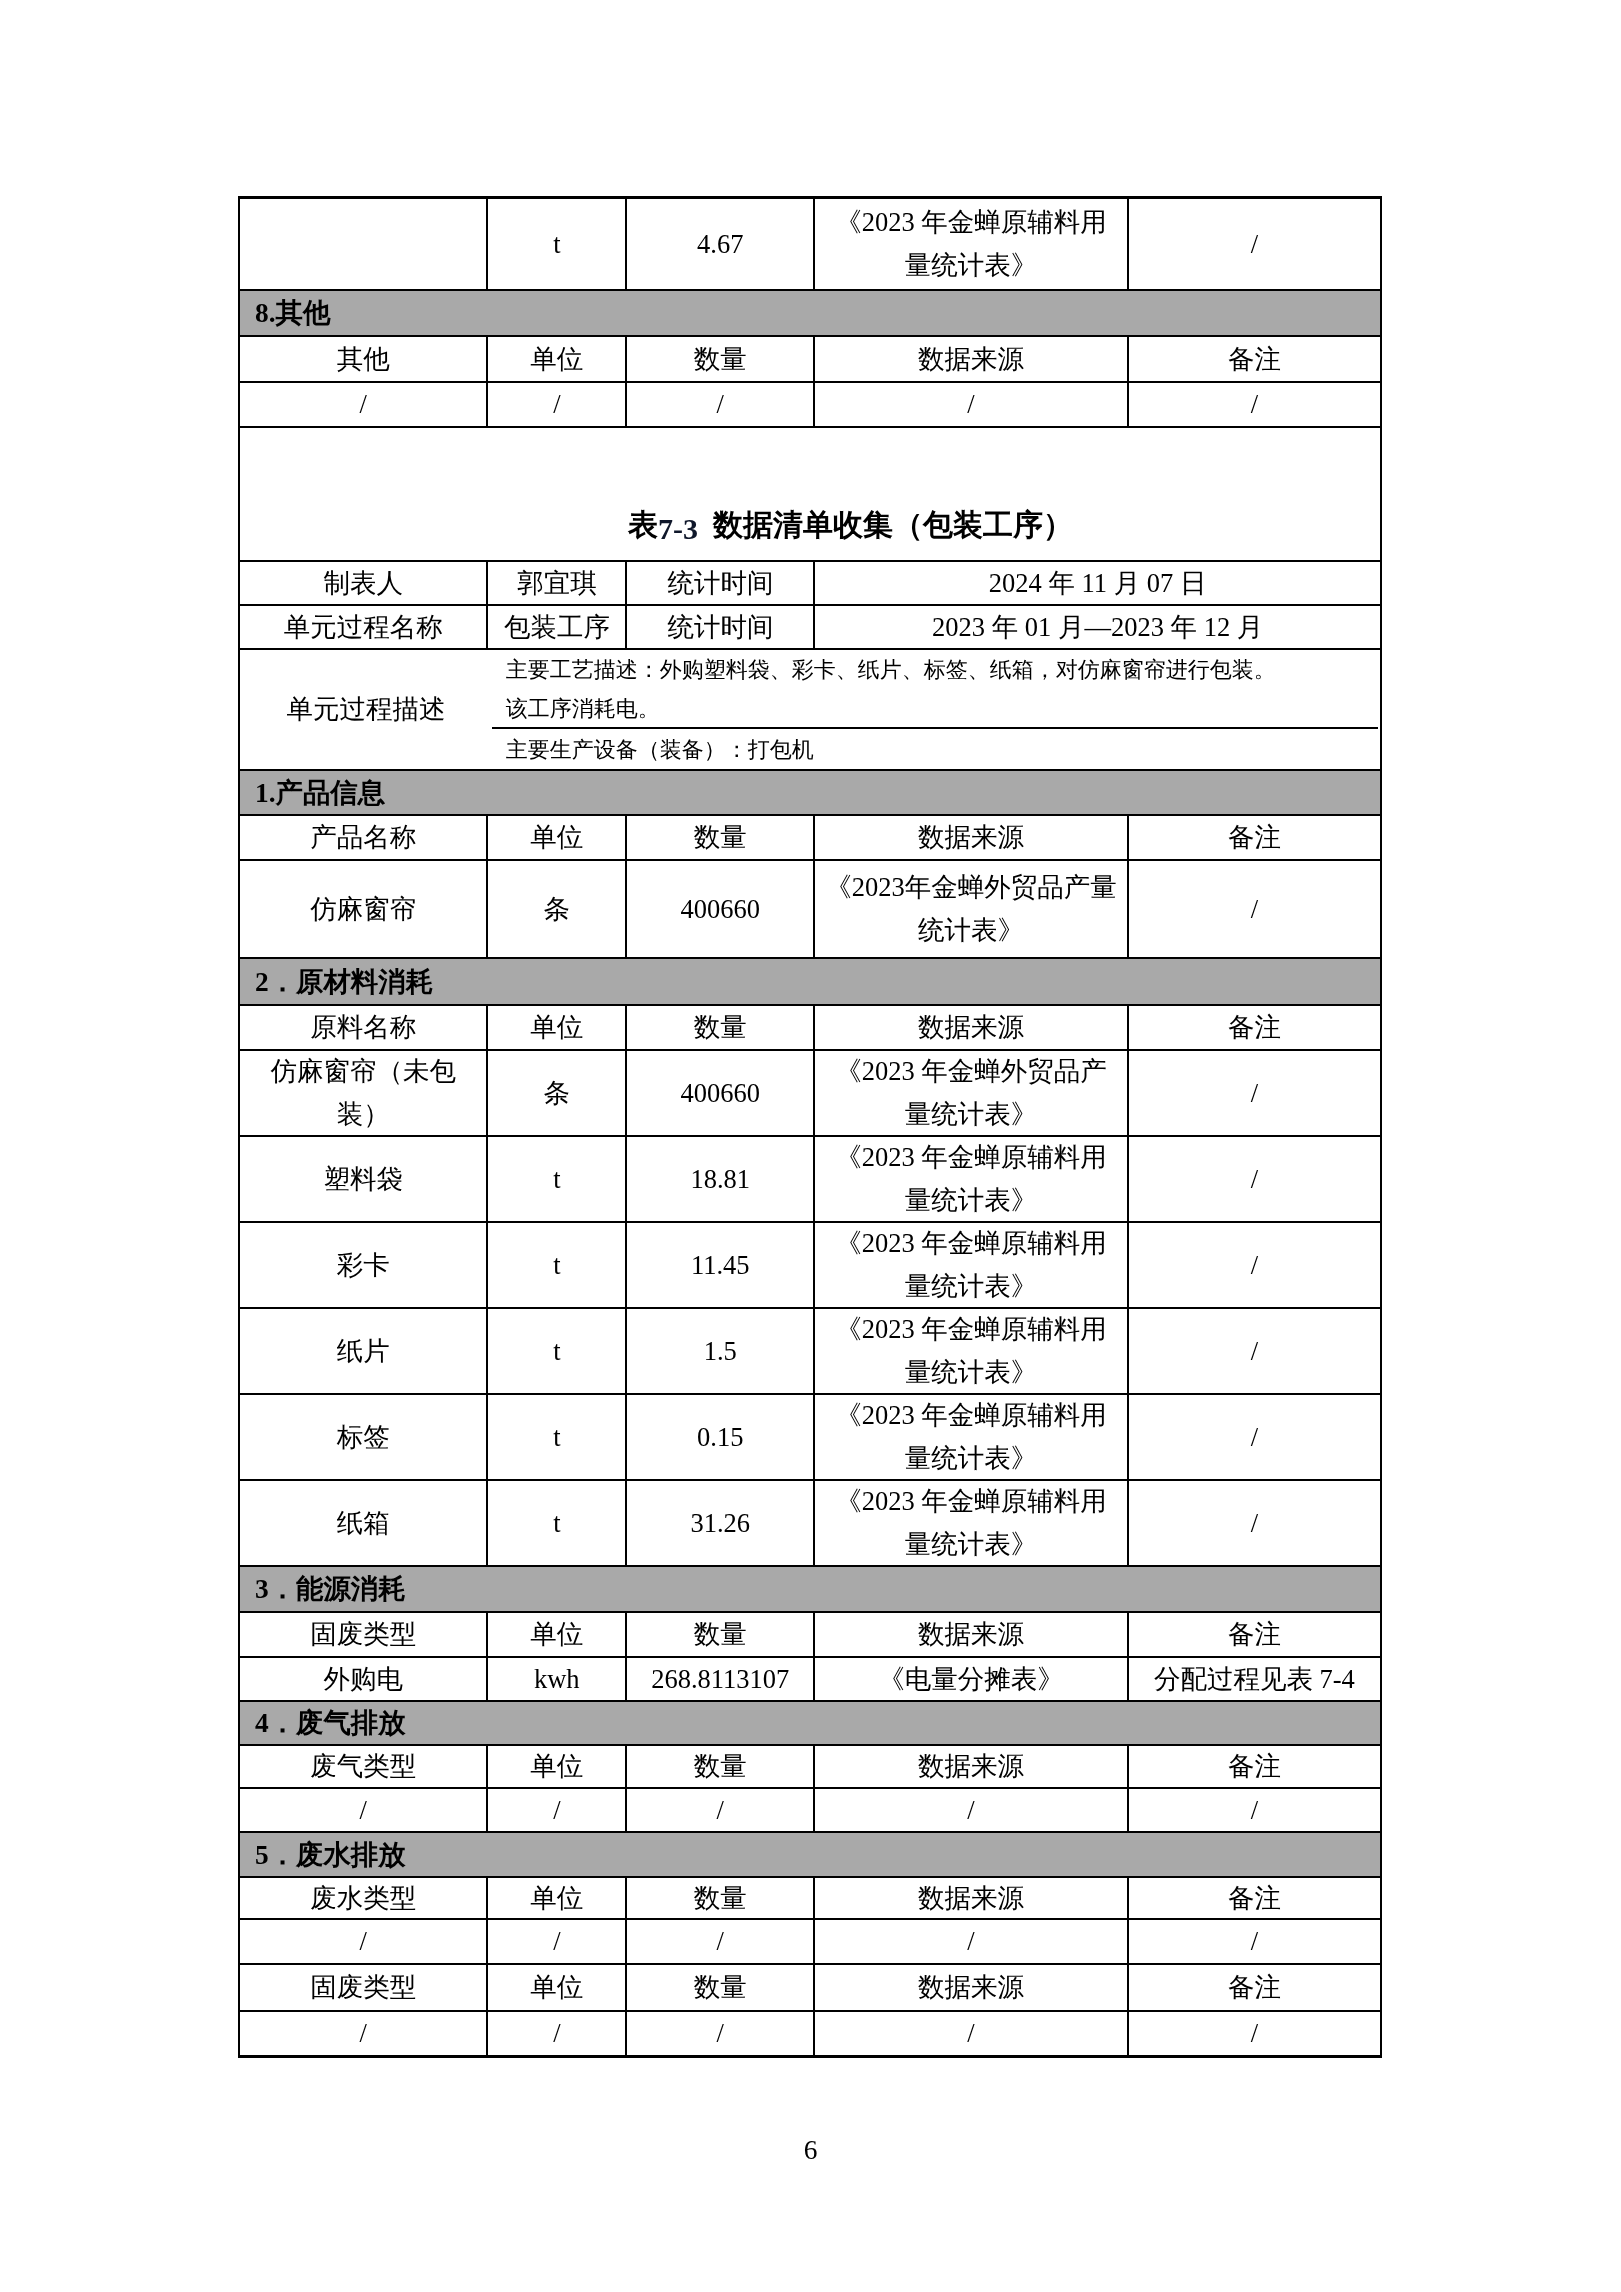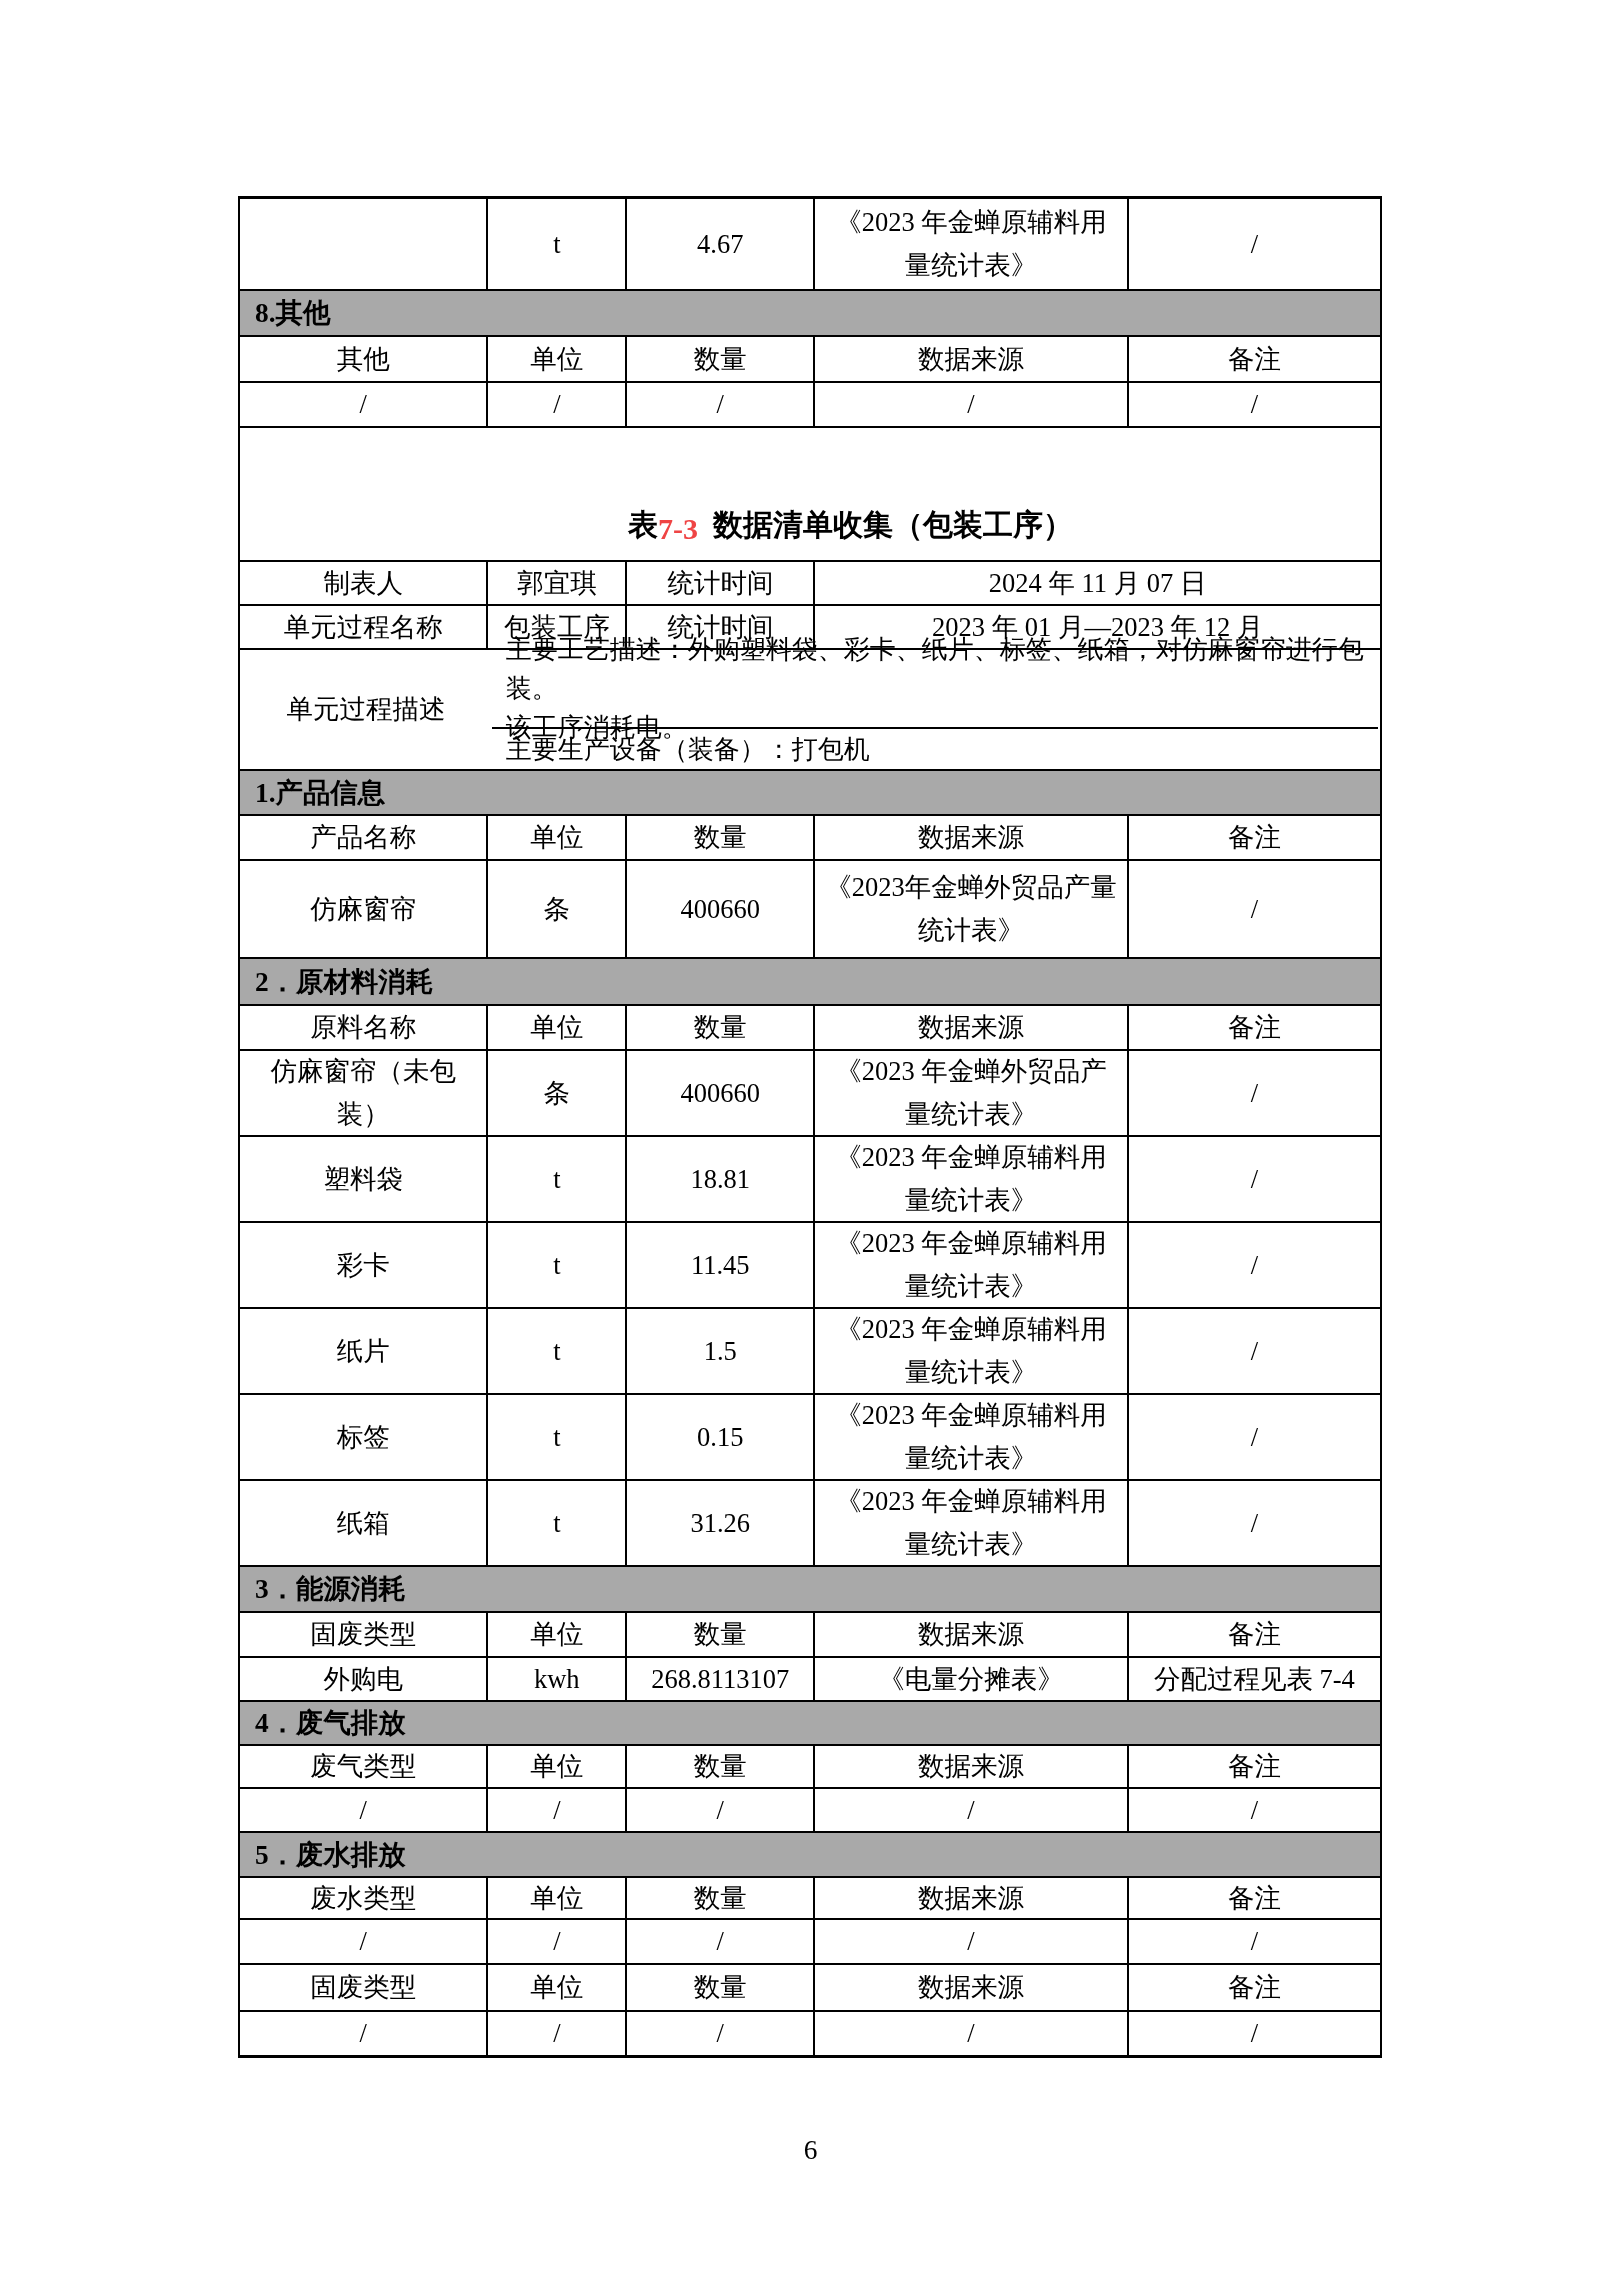--- a/index.html
+++ b/index.html
@@ -50,28 +50,28 @@
     text-align:left;
   }
   .caption-cell {
     width:100%;
     box-sizing:border-box;
     display:flex; align-items:flex-end; justify-content:flex-start;
     padding:0 0 13.7px 388px;
     font-size:30px; font-weight:bold;
     white-space:pre;
   }
-  .caption-cell .ref { color:#ef4444; }
+  .caption-cell .ref { color:#0f172a; }
   .desc-col { display:flex; flex-direction:column; width:886px; box-sizing:border-box; }
   .desc-sub {
     box-sizing:border-box;
     display:flex; align-items:center; justify-content:flex-start;
     text-align:left;
     padding:0 13.7px;
-    font-size:26px; line-height:39px;
+    font-size:22px; line-height:39px;
   }
   .desc-sub.a { height:77px; }
   .desc-sub.b { height:43px; border-top:2px solid #000000; }
   .pagenum {
     position:absolute; top:2135px; left:0; width:100%;
     text-align:center; font-size:27.4px;
   }
 </style>
 </head>
 <body>

